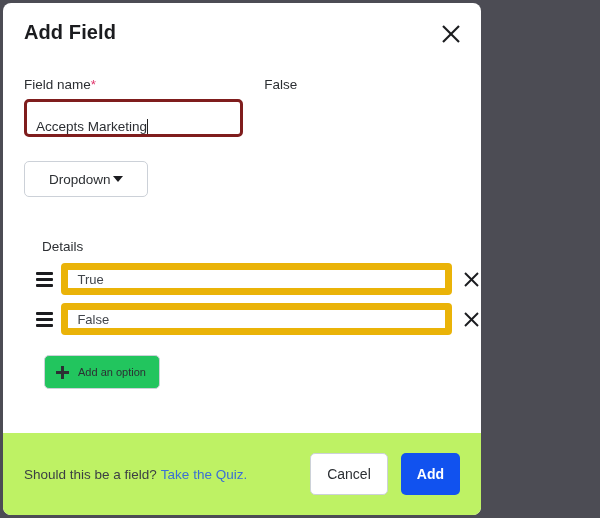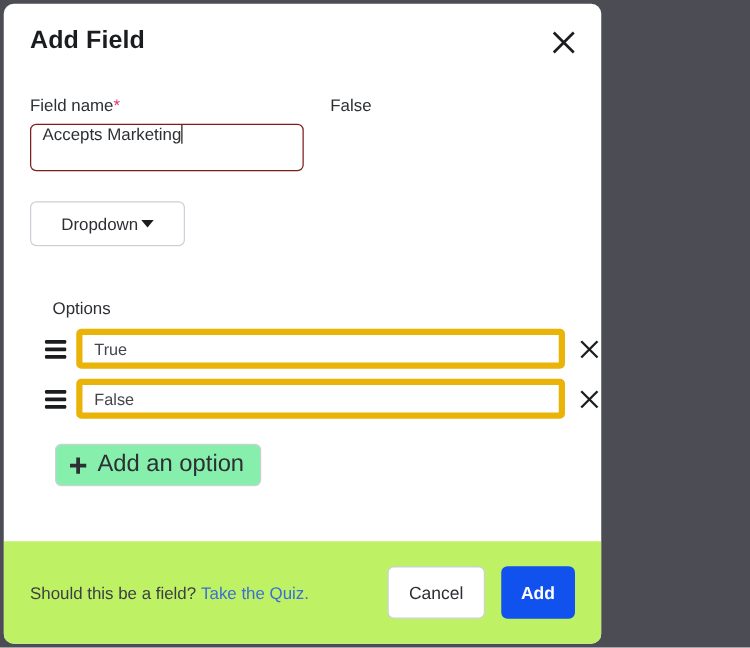--- a/index.html
+++ b/index.html
@@ -91,27 +91,27 @@
     width: 1px;
     height: 15px;
     background: #222;
     vertical-align: -3px;
     margin-left: 0px;
   }
   .fake-input {
     box-sizing: border-box;
     width: 100%;
     height: 38px;
-    border: 1px solid #7f1d1d;
-    border-radius: 5px;
-    background: #fff;
-    font-size: 13.5px;
-    color: #2c2f33;
-    display: flex;
-    align-items: flex-start;
+    border: 3px solid #7f1d1d;
+    border-radius: 5px;
+    background: #fff;
+    font-size: 13.5px;
+    color: #2c2f33;
+    display: flex;
+    align-items: flex-end;
     padding: 0 9px;
   }
 
   .select-box {
     box-sizing: border-box;
     width: 100%;
     height: 38px;
     border: 1px solid #ccd1d8;
     border-radius: 5px;
     background: #fff;
@@ -191,21 +191,21 @@
   .drag-handle span {
     display: block;
     height: 3px;
     background: #1b1c1f;
     border-radius: 1px;
   }
   .option-input {
     box-sizing: border-box;
     width: 485px;
     height: 32px;
-    border: 5px solid #eab308;
+    border: 7px solid #eab308;
     border-radius: 4px;
     background: #fff;
     font-family: "Liberation Sans", sans-serif;
     font-size: 13px;
     color: #41454b;
     padding: 0 9px;
     outline: none;
   }
   .remove-option {
     width: 24px;
@@ -218,23 +218,23 @@
   }
 
   .add-option-btn {
     display: inline-flex;
     align-items: center;
     height: 32px;
     margin-left: 41px;
     margin-top: 12px;
     border: 1px solid #ccd1d8;
     border-radius: 5px;
-    background: #86efac;
+    background: #22c55e;
     padding: 0 13px 0 11px;
-    font-size: 19px;
+    font-size: 11px;
     color: #2c2f33;
     cursor: pointer;
   }
   .plus-icon {
     position: relative;
     width: 13px;
     height: 13px;
     margin-right: 9px;
   }
   .plus-icon::before, .plus-icon::after {
@@ -334,21 +334,21 @@
     </div>
 
     <div class="field-type-block">
       <div class="type-button">
         <span>Dropdown</span>
         <span class="type-caret"></span>
       </div>
     </div>
 
     <div class="options-block">
-      <div class="options-label">Options</div>
+      <div class="options-label">Details</div>
 
       <div class="option-row">
         <div class="drag-handle">
           <span></span>
             <span></span>
             <span></span>
         </div>
         <input class="option-input" value="True" style="">
         <div class="remove-option">
           <svg width="17" height="17" viewBox="0 0 17 17" aria-hidden="true">

